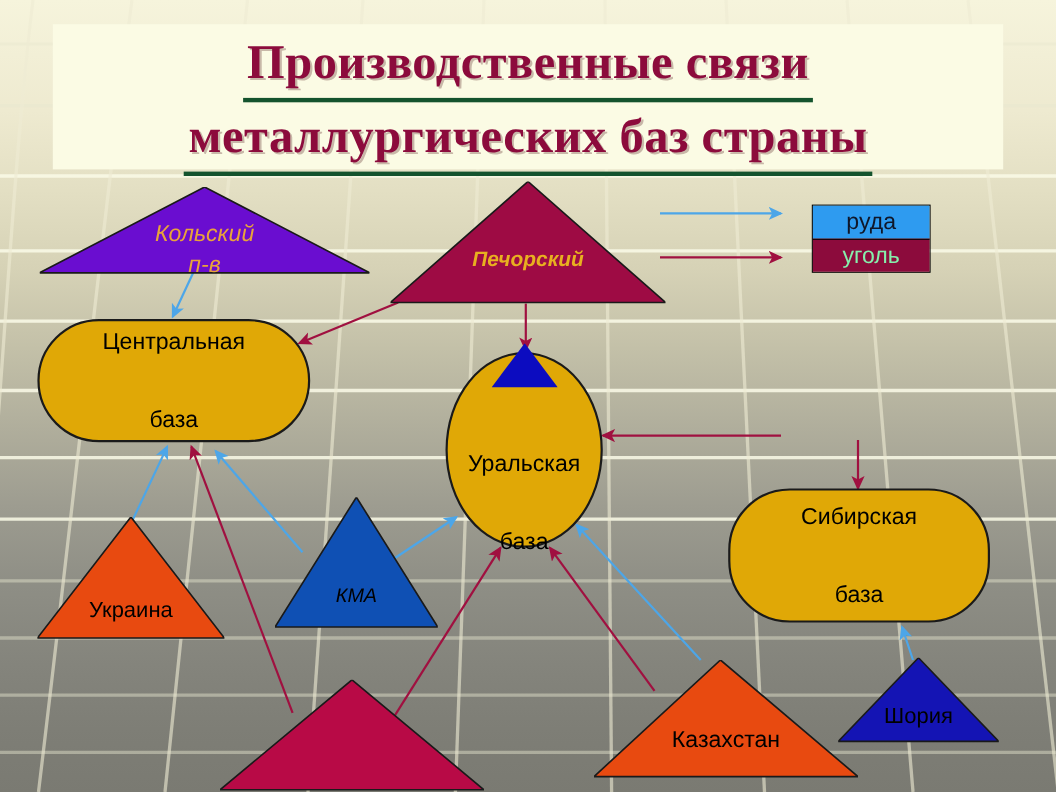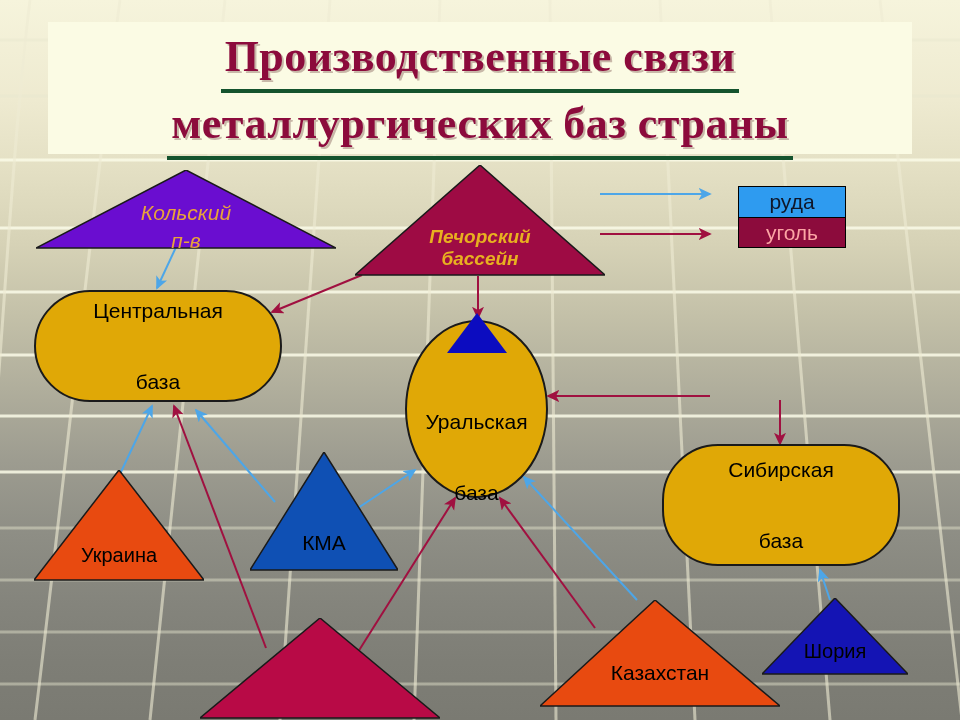--- a/index.html
+++ b/index.html
@@ -108,21 +108,21 @@
     box-sizing: border-box;
   }
   .legend-row {
     height: 30px;
     line-height: 30px;
     text-align: center;
     font-size: 21px;
     box-sizing: border-box;
   }
   .legend-ore { background: #2e9bf0; color: #0f172a; }
-  .legend-coal { background: #8c0b3c; color: #fca5a5; border-top: 1px solid #000; }
+  .legend-coal { background: #8c0b3c; color: #86efac; border-top: 1px solid #000; }
 
   .arrows-svg {
     position: absolute;
     left: 0; top: 0;
     width: 960px; height: 720px;
     pointer-events: none;
   }
 </style>
 </head>
 <body>
@@ -220,37 +220,36 @@
       <div style="margin-top:6px;">п-в</div>
     </div>
   </div>
 
   <div class="tri" style="left:355px; top:165px; width:250px; height:112px;">
     <svg width="250" height="112" viewBox="0 0 250 112">
         <polygon points="125,0 250,110 0,110" fill="#9e0b44" stroke="#1a1a1a" stroke-width="1.5"></polygon>
       </svg>
     <div class="tri-label" style="top:62px; font-size:19px; font-weight:bold; font-style:italic; color:#e8b020;">
       <div>Печорский</div>
-      <div style="margin-top:2px;">бассейн</div>
     </div>
   </div>
 
 
   <div class="tri" style="left:34px; top:470px; width:170px; height:112px;">
     <svg width="170" height="112" viewBox="0 0 170 112">
         <polygon points="85,0 170,110 0,110" fill="#e84a10" stroke="#1a1a1a" stroke-width="1.5"></polygon>
       </svg>
     <div class="tri-label" style="top:75px; font-size:20px; color:#000;">Украина</div>
   </div>
 
   <div class="tri" style="left:250px; top:452px; width:148px; height:120px;">
     <svg width="148" height="120" viewBox="0 0 148 120">
         <polygon points="74,0 148,118 0,118" fill="#0f50b4" stroke="#1a1a1a" stroke-width="1.5"></polygon>
       </svg>
-    <div class="tri-label" style="top:80px; font-size:21px; color:#000;">КМА</div>
+    <div class="tri-label" style="top:80px; font-size:18px; color:#000;font-style:italic;">КМА</div>
   </div>
 
   <div class="tri" style="left:200px; top:618px; width:240px; height:102px;">
     <svg width="240" height="102" viewBox="0 0 240 102">
         <polygon points="120,0 240,100 0,100" fill="#b80a46" stroke="#1a1a1a" stroke-width="1.5"></polygon>
       </svg>
   </div>
 
   <div class="tri" style="left:540px; top:600px; width:240px; height:108px;">
     <svg width="240" height="108" viewBox="0 0 240 108">

